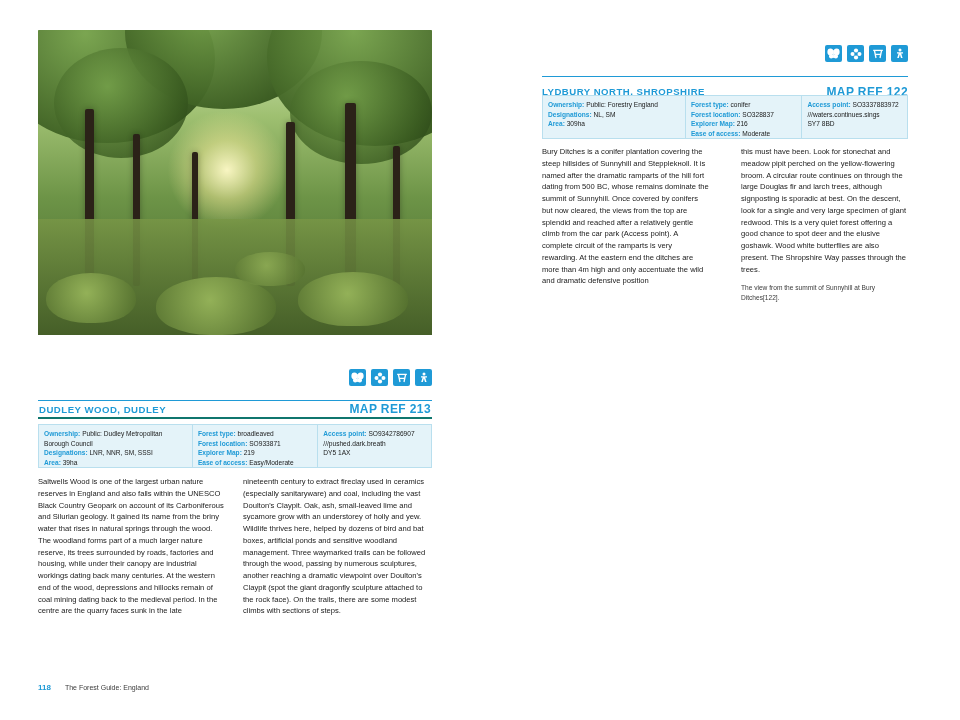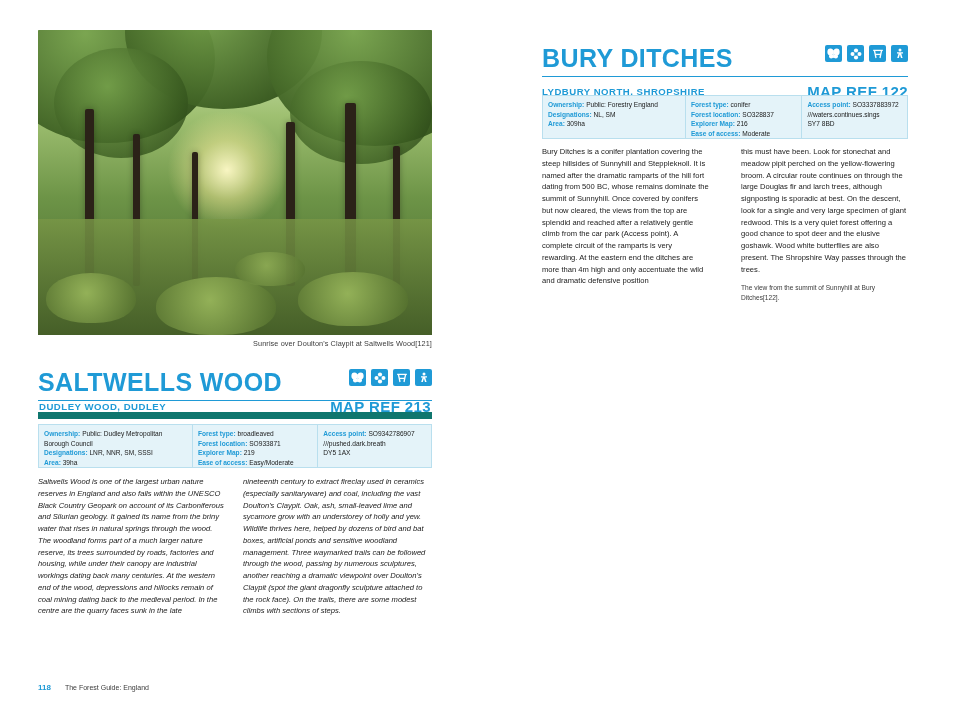--- a/index.html
+++ b/index.html
@@ -28,43 +28,43 @@
   }
 
   .title-left {
     position: absolute; left: 38px; top: 368px;
     font-size: 25px; font-weight: bold; color: #1f9ad6; letter-spacing: .4px;
   }
   .icons-left { position: absolute; right: 48px; top: 369px; display: flex; gap: 5px; }
 
   .subtitle-row-left {
     position: absolute; left: 38px; top: 400px; width: 394px;
-    border-top: 1px solid #1f9ad6; border-bottom: 7px solid #0f766e;
+    border-top: 1px solid #1f9ad6; border-bottom: 2px solid #0f766e;
     height: 19px; display: flex; align-items: center; justify-content: space-between;
     padding: 0 1px;
   }
   .subtitle-left { font-size: 9.6px; font-weight: bold; color: #1f9ad6; letter-spacing: .5px; }
-  .mapref-left { font-size: 15px; font-weight: bold; color: #1f9ad6; letter-spacing: .4px; text-align: center; }
+  .mapref-left { font-size: 12px; font-weight: bold; color: #1f9ad6; letter-spacing: .4px; text-align: center; }
 
   .factbox {
     position: absolute; background: #e4f3f9; border: 1px solid #b9dfee;
     display: flex; font-size: 6.6px; color: #1a1a1a; line-height: 1.45;
   }
   .factbox .col { padding: 4px 5px 4px 5px; }
   .factbox .col.c1 { width: 39%; }
   .factbox .col.c2 { width: 32%; border-left: 1px solid #b9dfee; }
   .factbox .col.c3 { width: 29%; border-left: 1px solid #b9dfee; }
   .fb-line { white-space: normal; }
   .fb-label { color: #1f9ad6; font-weight: bold; }
 
   .factbox-left { left: 38px; top: 424px; width: 394px; height: 44px; }
 
   .cols-left {
     position: absolute; left: 38px; top: 476px; width: 394px;
-    display: flex; gap: 16px; font-style: italic;
+    display: flex; gap: 16px;
   }
   .cols-left .col { width: 189px; font-size: 7.6px; line-height: 1.55; color: #1a1a1a; text-align: left; }
 
   .footer-left { position: absolute; left: 38px; bottom: 28px; display: flex; align-items: baseline; gap: 14px; }
   .folio { font-size: 8px; font-weight: bold; color: #1f9ad6; }
   .folio-text { font-size: 7px; color: #3b3b3b; }
 
   
   .photo-right-top {
     position: absolute; left: 480px; top: 0; width: 480px; height: 340px;
@@ -211,23 +211,21 @@
       <div class="trunk" style="left:63%;height:54%;"></div>
       <div class="trunk" style="left:78%;height:60%;width:11px;"></div>
       <div class="trunk" style="left:90%;height:46%;width:7px;"></div>
       <div class="ground"></div>
       <div class="shrub" style="left:2%;bottom:4%;width:90px;height:50px;"></div>
       <div class="shrub" style="left:30%;bottom:0%;width:120px;height:58px;"></div>
       <div class="shrub" style="left:66%;bottom:3%;width:110px;height:54px;"></div>
       <div class="shrub" style="left:50%;bottom:16%;width:70px;height:34px;opacity:.7;"></div>
     </div>
 
-    <div class="caption-left">Sunrise over Doulton's Claypit at Saltwells Wood[121]</div>
-
-    <div class="title-left">SALTWELLS WOOD</div>
+
 
     <div class="icons-left">
       <span class="badge">
         <svg width="13" height="11" viewBox="0 0 13 11">
             <g fill="#fff">
               <ellipse cx="3.4" cy="4" rx="3" ry="3.4"></ellipse>
               <ellipse cx="9.6" cy="4" rx="3" ry="3.4"></ellipse>
               <ellipse cx="4.2" cy="8.3" rx="2.2" ry="2.3"></ellipse>
               <ellipse cx="8.8" cy="8.3" rx="2.2" ry="2.3"></ellipse>
               <rect x="6.1" y="2" width="1" height="8" rx=".5"></rect>
@@ -304,21 +302,20 @@
 
     <div class="footer-left">
       <span class="folio">118</span>
       <span class="folio-text">The Forest Guide: England</span>
     </div>
   </div>
 
   <div class="page-right"></div>
 
   <div class="panel-right">
-    <div class="title-right">BURY DITCHES</div>
 
     <div class="icons-right">
       <span class="badge">
         <svg width="13" height="11" viewBox="0 0 13 11">
             <g fill="#fff">
               <ellipse cx="3.4" cy="4" rx="3" ry="3.4"></ellipse>
               <ellipse cx="9.6" cy="4" rx="3" ry="3.4"></ellipse>
               <ellipse cx="4.2" cy="8.3" rx="2.2" ry="2.3"></ellipse>
               <ellipse cx="8.8" cy="8.3" rx="2.2" ry="2.3"></ellipse>
               <rect x="6.1" y="2" width="1" height="8" rx=".5"></rect>

